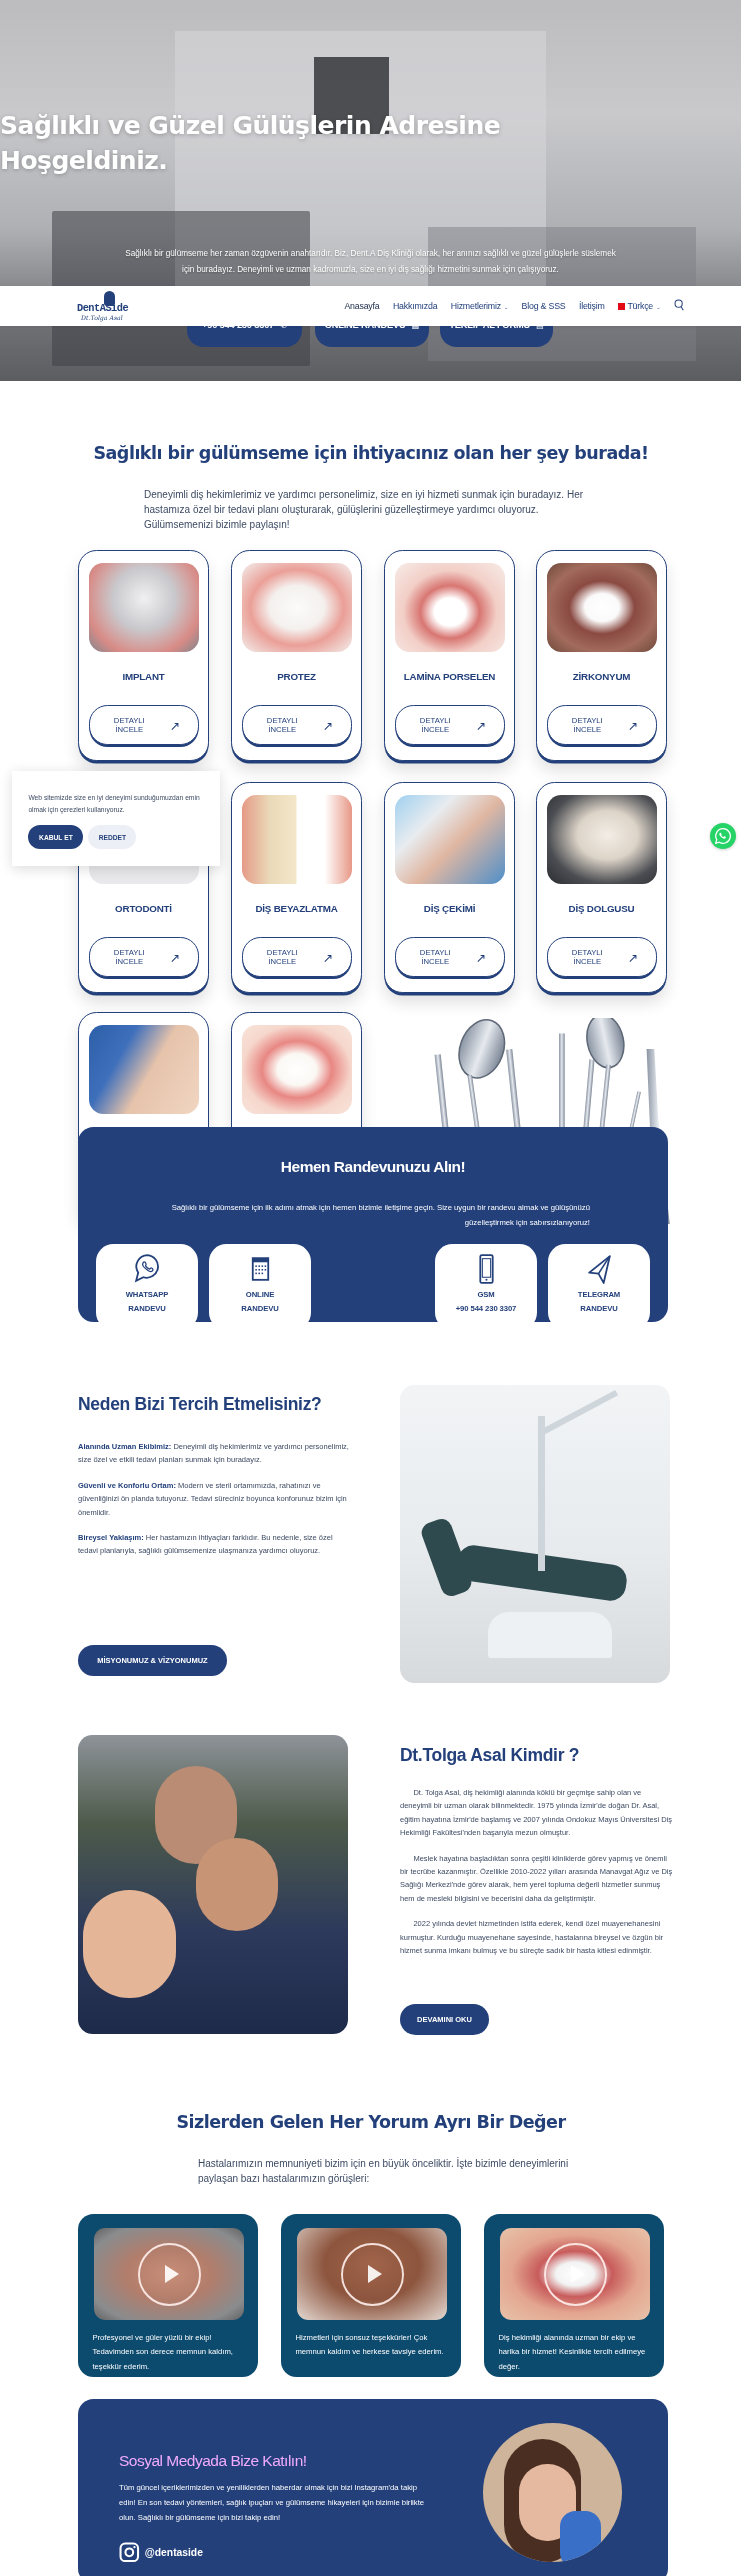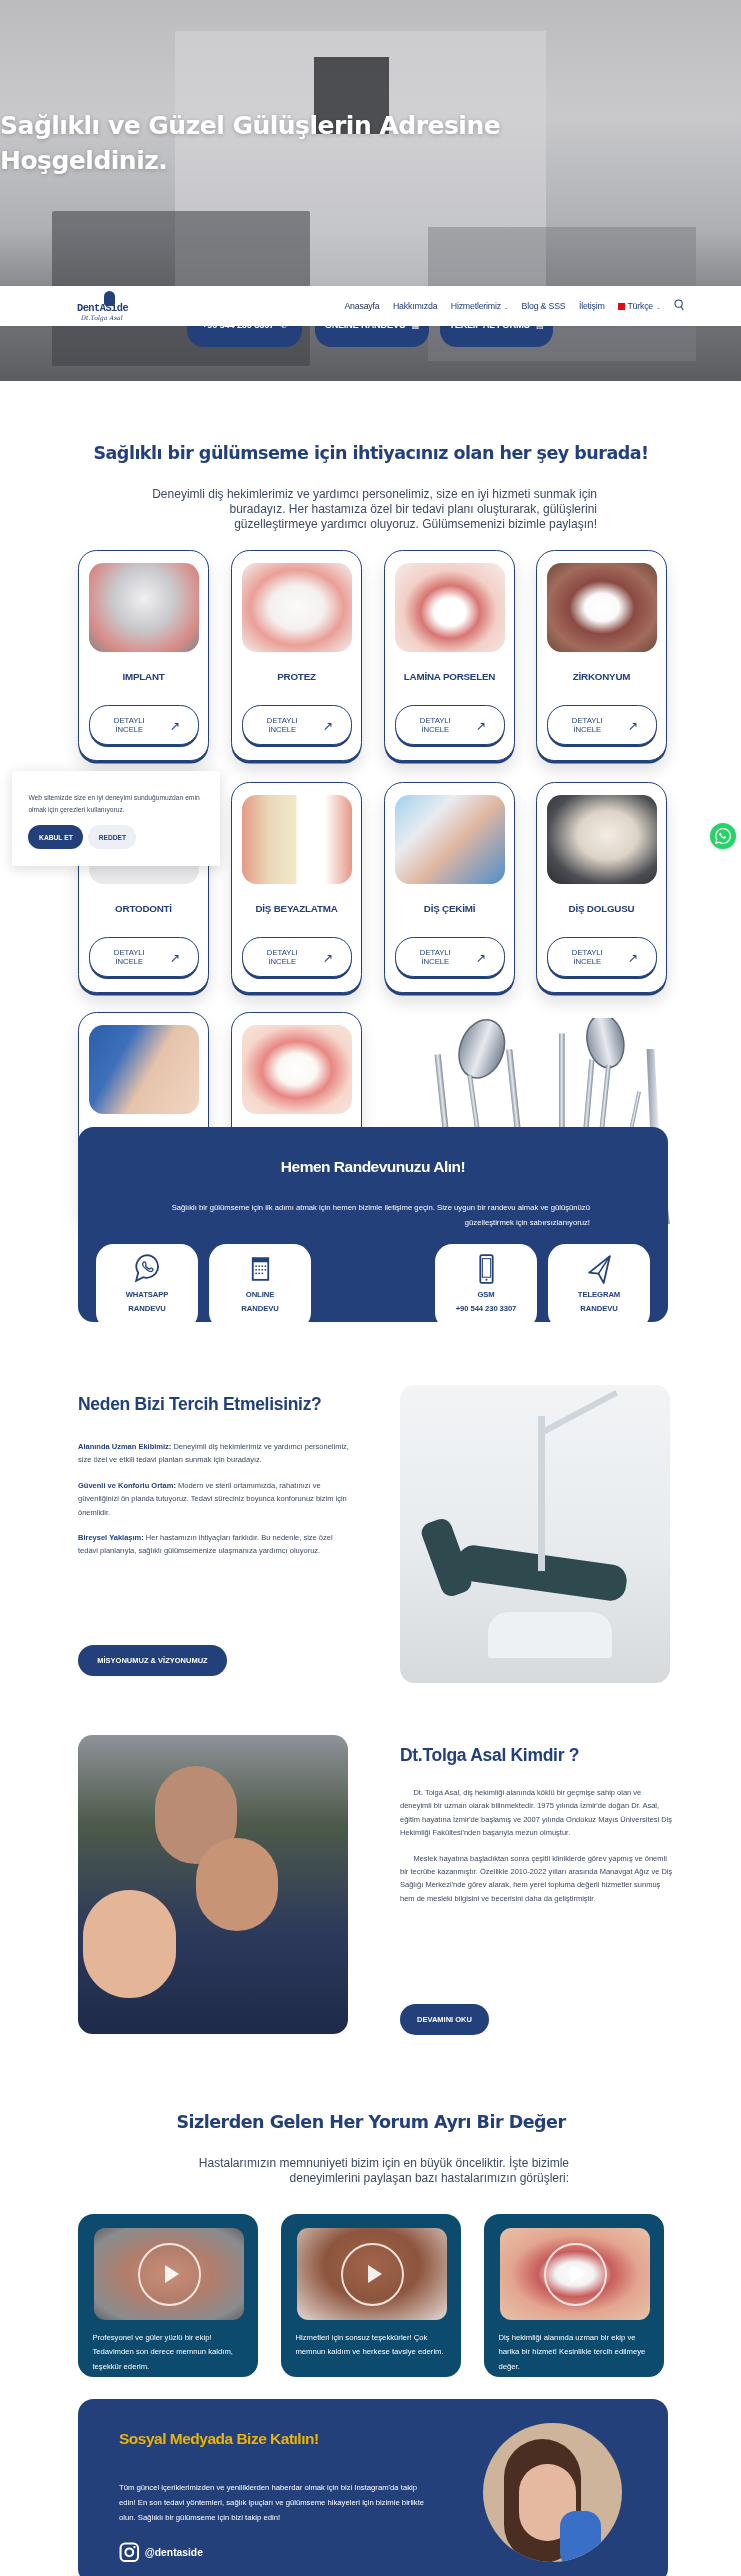--- a/index.html
+++ b/index.html
@@ -21,21 +21,21 @@
 .logo .brand{font-weight:700;font-size:10.3px;color:#23407b;font-family:Liberation Mono, monospace;letter-spacing:-0.5px;position:absolute;top:11.3px;left:0}
 .logo .tooth{position:absolute;left:27px;top:0;width:11.3px;height:14.4px;background:#23407b;border-radius:5.7px 5.7px 3.1px 3.1px}
 .logo .script{position:absolute;top:23px;left:4.1px;font-family:"DejaVu Serif",serif;font-style:italic;font-size:6.2px;color:#23407b}
 .nav{position:absolute;right:57px;top:0;height:40px;display:flex;align-items:center;gap:13.4px}
 .nav a{font-size:8.8px;color:#23407b;text-decoration:none;letter-spacing:-0.2px}
 .nav a.active{color:#1b2a4a}
 .nav .chev{font-size:5.2px;margin-left:3.1px}
 .flag{display:inline-block;width:7.2px;height:6.2px;background:#e30a17;margin-right:2.1px;vertical-align:-0.5px}
 
 .sec-title{position:absolute;left:0;width:742px;text-align:center;font-size:17.5px;font-weight:700;color:#23407b;font-family:"DejaVu Sans",sans-serif;letter-spacing:-0.5px}
-.sec-sub{position:absolute;text-align:right;font-size:12px;line-height:15px;color:#3c4a63}
+.sec-sub{position:absolute;text-align:left;font-size:10px;line-height:15px;color:#3c4a63}
 
 .card{position:absolute;width:131px;height:211px;border:0.8px solid #23407b;border-radius:18.5px;background:#fff;box-shadow:0 3.1px 0 -0.5px #23407b,0 9.3px 15.5px rgba(0,0,0,.12)}
 .card .img{position:absolute;left:10.3px;top:12.4px;width:110px;height:89px;border-radius:14.4px;overflow:hidden}
 .card .title{position:absolute;left:0;width:100%;top:120px;text-align:center;font-size:9.8px;font-weight:700;color:#23407b;letter-spacing:-0.2px}
 .card .btn{position:absolute;left:10.3px;top:154px;width:110px;height:40px;border:0.8px solid #23407b;border-radius:18.5px;background:#fff;box-shadow:0 2.6px 0 -0.5px #23407b;display:flex;align-items:center;justify-content:center;gap:19.6px}
 .card .btn .lbl{font-size:7.7px;color:#23407b;text-align:center;line-height:9.3px;width:41px}
 .card .btn .arr{font-size:12.4px;color:#23407b}
 .tools{position:absolute;left:412px;top:1018px;width:258px;height:206px}
 
 .cookie{position:absolute;left:12.4px;top:771px;width:208px;height:95px;background:#fff;box-shadow:0 2.1px 12.4px rgba(0,0,0,.14);border-radius:1px}
@@ -62,34 +62,35 @@
 .doc-text{position:absolute;left:400px;top:1786px;width:273px;font-size:7.5px;line-height:13.4px;color:#3c4a63}
 .doc-text p{margin-bottom:12px;text-indent:13.4px}
 
 .rev{position:absolute;top:2214px;width:180px;height:163px;background:#0c4a6e;border-radius:15.5px}
 .rev .vid{position:absolute;left:15.5px;top:14.4px;width:150px;height:92px;border-radius:11.3px;overflow:hidden}
 .rev .play{position:absolute;left:50%;top:50%;width:63px;height:63px;margin:-31px 0 0 -31px;border:2.1px solid rgba(255,240,236,.9);border-radius:50%}
 .rev .play:after{content:"";position:absolute;left:25px;top:19.6px;border-left:14.4px solid rgba(255,255,255,.9);border-top:9.8px solid transparent;border-bottom:9.8px solid transparent}
 .rev p{position:absolute;left:14.4px;top:117px;width:155px;color:#fff;font-size:7.7px;line-height:14.4px}
 
 .social{position:absolute;left:78px;top:2399px;width:590px;height:185px;background:#23407b;border-radius:15.5px}
-.social h2{position:absolute;left:41px;top:31px;color:#eab308;font-size:15.5px;font-weight:700;letter-spacing:-0.5px}
+.social h2{position:absolute;left:41px;top:53px;color:#f0abfc;font-size:15.5px;font-weight:400;letter-spacing:-0.5px}
 .social p{position:absolute;left:41px;top:81px;width:309px;color:#fff;font-size:7.7px;line-height:15px}
 .social .ig{position:absolute;left:41px;top:143px;display:flex;align-items:center;gap:5.2px;color:#fff;font-weight:700;font-size:10.3px}
 .social .circle{position:absolute;left:405px;top:24px;width:139px;height:139px;border-radius:50%;overflow:hidden;background:#cdb49a}
 </style>
 </head>
 <body>
 
 <section class="hero">
   <div class="wall"></div>
   <div class="sign"></div>
   <div class="desk"></div>
   <div class="desk2"></div>
   <h1><span>Sağlıklı ve Güzel Gülüşlerin Adresine</span><br><span>Hoşgeldiniz.</span></h1>
+  <p class="lead">Sağlıklı bir gülümseme her zaman özgüvenin anahtarıdır. Biz, Dent.A Diş Kliniği olarak, her anınızı sağlıklı ve güzel gülüşlerle süslemek için buradayız. Deneyimli ve uzman kadromuzla, size en iyi diş sağlığı hizmetini sunmak için çalışıyoruz.</p>
   <a class="hero-btn" style="left:187px;width:115px">
       <span>+90 544 230 3307</span>
       <span class="ic">✆</span>
     </a>
   <a class="hero-btn" style="left:315px;width:114px">
       <span>ONLINE RANDEVU</span>
       <span class="ic">▦</span>
     </a>
   <a class="hero-btn" style="left:440px;width:113px">
       <span>TEKLİF AL FORMU</span>
@@ -306,20 +307,21 @@
 
 <div class="photo" style="left:78px;top:1735px;width:270px;height:299px;background:linear-gradient(180deg,#8e9399 0,#4d5a4a 30%,#2d3a5b 65%,#1d2a4a 100%)">
   <div style="position:absolute;left:77px;top:31px;width:82px;height:98px;border-radius:41px;background:#b98c73"></div>
   <div style="position:absolute;left:118px;top:103px;width:82px;height:93px;border-radius:41px;background:#c79476"></div>
   <div style="position:absolute;left:5.2px;top:155px;width:93px;height:108px;border-radius:46px;background:#e5b597"></div>
 </div>
 <h2 class="doc-title">Dt.Tolga Asal Kimdir ?</h2>
 <div class="doc-text">
   <p>Dt. Tolga Asal, diş hekimliği alanında köklü bir geçmişe sahip olan ve deneyimli bir uzman olarak bilinmektedir. 1975 yılında İzmir'de doğan Dr. Asal, eğitim hayatına İzmir'de başlamış ve 2007 yılında Ondokuz Mayıs Üniversitesi Diş Hekimliği Fakültesi'nden başarıyla mezun olmuştur.</p>
   <p>Meslek hayatına başladıktan sonra çeşitli kliniklerde görev yapmış ve önemli bir tecrübe kazanmıştır. Özellikle 2010-2022 yılları arasında Manavgat Ağız ve Diş Sağlığı Merkezi'nde görev alarak, hem yerel topluma değerli hizmetler sunmuş hem de mesleki bilgisini ve becerisini daha da geliştirmiştir.</p>
+  <p>2022 yılında devlet hizmetinden istifa ederek, kendi özel muayenehanesini kurmuştur. Kurduğu muayenehane sayesinde, hastalarına bireysel ve özgün bir hizmet sunma imkanı bulmuş ve bu süreçte sadık bir hasta kitlesi edinmiştir.</p>
 </div>
 <button class="pill" style="left:400px;top:2004px;width:89px">DEVAMINI OKU</button>
 
 <h2 class="sec-title" style="top:2112px">Sizlerden Gelen Her Yorum Ayrı Bir Değer</h2>
 <p class="sec-sub" style="left:198px;width:371px;top:2156px">Hastalarımızın memnuniyeti bizim için en büyük önceliktir. İşte bizimle deneyimlerini paylaşan bazı hastalarımızın görüşleri:</p>
 
 <div class="rev" style="left:78px">
   <div class="vid" style="background:radial-gradient(ellipse at 50% 50%,#c98e79 0,#b27d6b 40%,#8a8c8e 80%,#5e6062 100%)">
       <div class="play"></div>
     </div>

